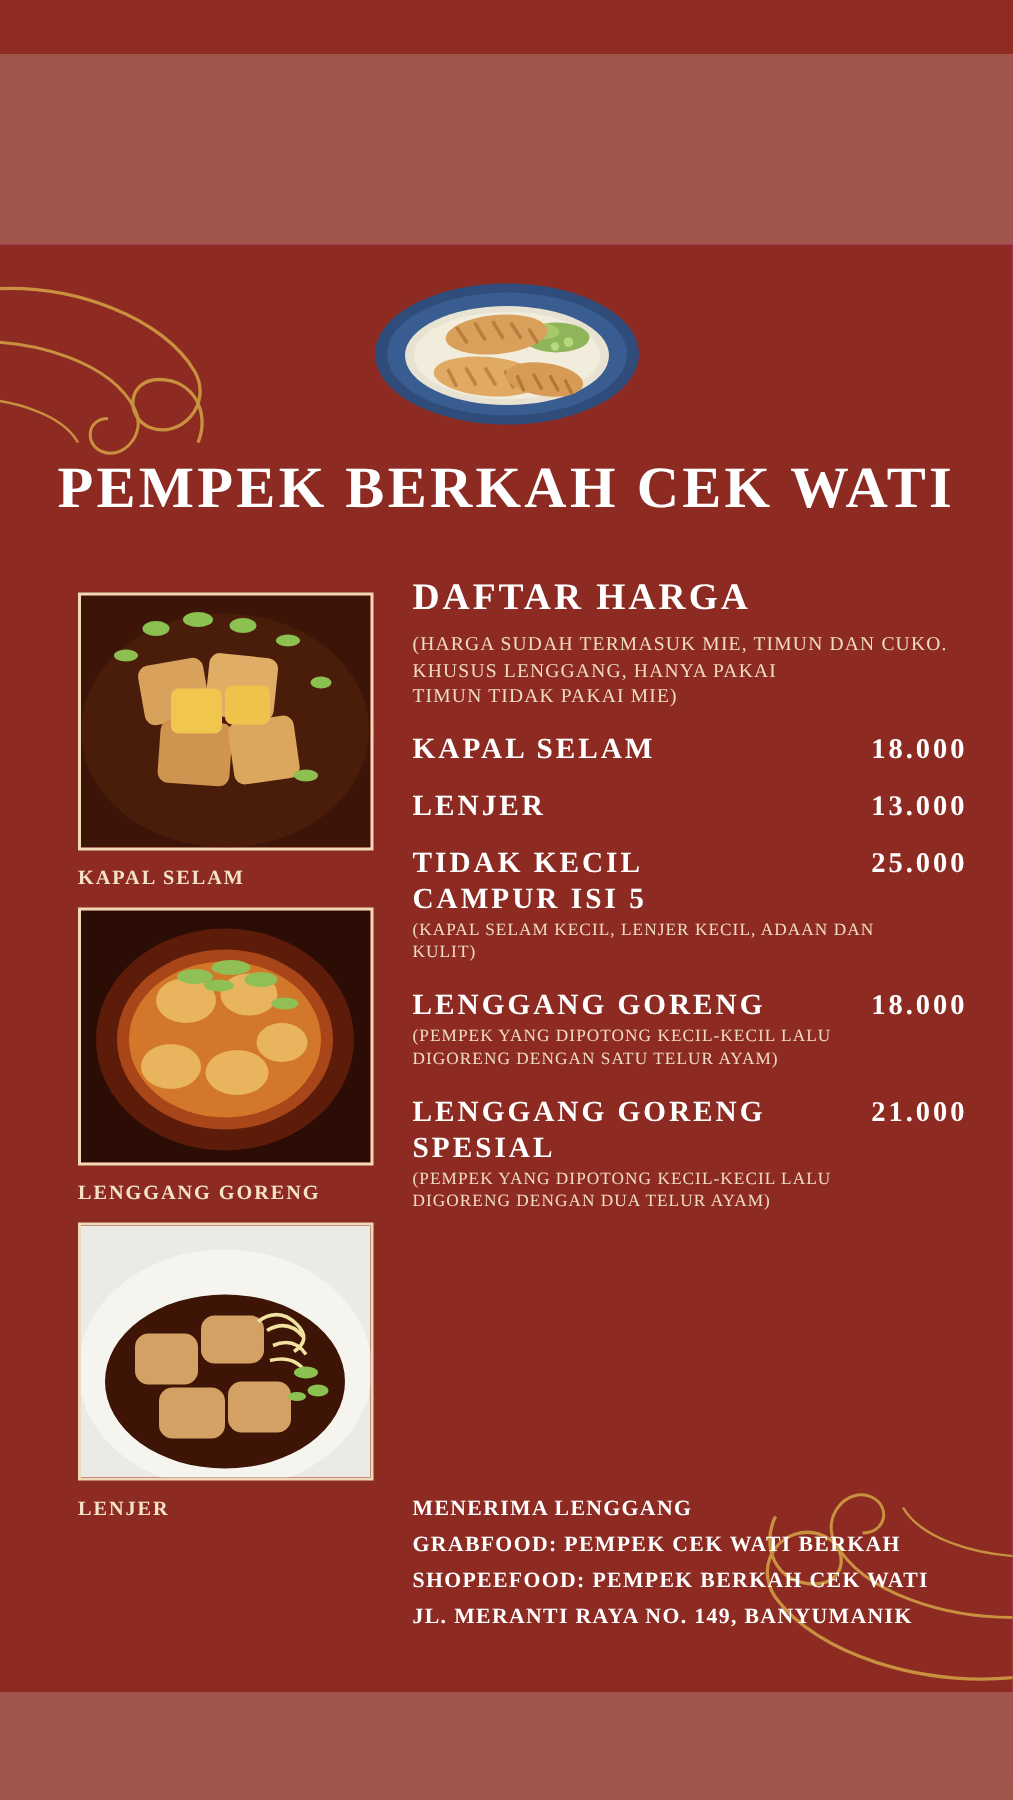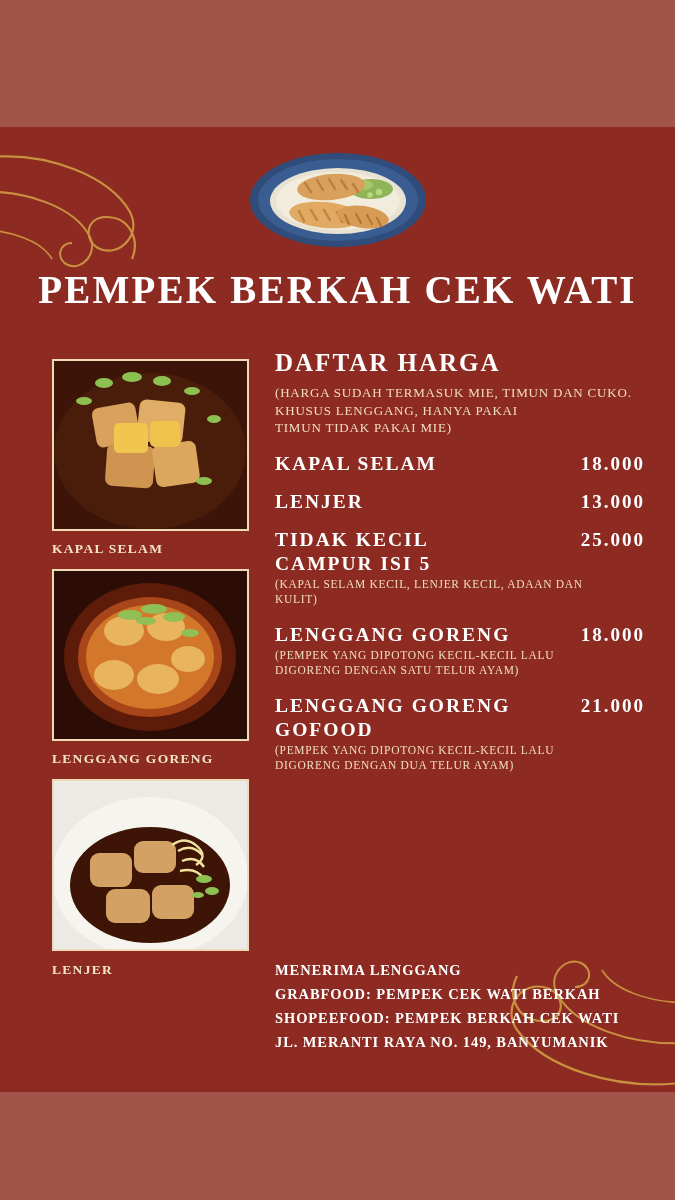--- a/index.html
+++ b/index.html
@@ -11,20 +11,21 @@
     height: 1200px;
     background: #8e2c24;
     font-family: "Liberation Serif", serif;
     overflow: hidden;
     position: relative;
   }
   .poster {
     position: absolute;
     inset: 0;
     background: #d946ef;
+    margin-top: 36px;
   }
   .band-top {
     position: absolute;
     left: 0; top: 0;
     width: 675px;
     height: 127px;
     background: #a1554a;
   }
   .band-bottom {
     position: absolute;
@@ -316,21 +317,21 @@
         <span class="name">LENGGANG GORENG</span>
         <span class="price">18.000</span>
       </div>
       <div class="row-sub" style="white-space: pre-line;">(PEMPEK YANG DIPOTONG KECIL-KECIL LALU
 DIGORENG DENGAN SATU TELUR AYAM)</div>
 
       <div class="row">
         <span class="name">LENGGANG GORENG</span>
         <span class="price">21.000</span>
       </div>
-      <div class="spacer-title">GOFOOD</div>
+      <div class="spacer-title">SPESIAL</div>
       <div class="row-sub" style="white-space: pre-line;">(PEMPEK YANG DIPOTONG KECIL-KECIL LALU
 DIGORENG DENGAN DUA TELUR AYAM)</div>
     </div>
 
     <div class="contact">
       <div>MENERIMA LENGGANG</div>
       <div>GRABFOOD: PEMPEK CEK WATI BERKAH</div>
       <div>SHOPEEFOOD: PEMPEK BERKAH CEK WATI</div>
       <div>JL. MERANTI RAYA NO. 149, BANYUMANIK</div>
     </div>

